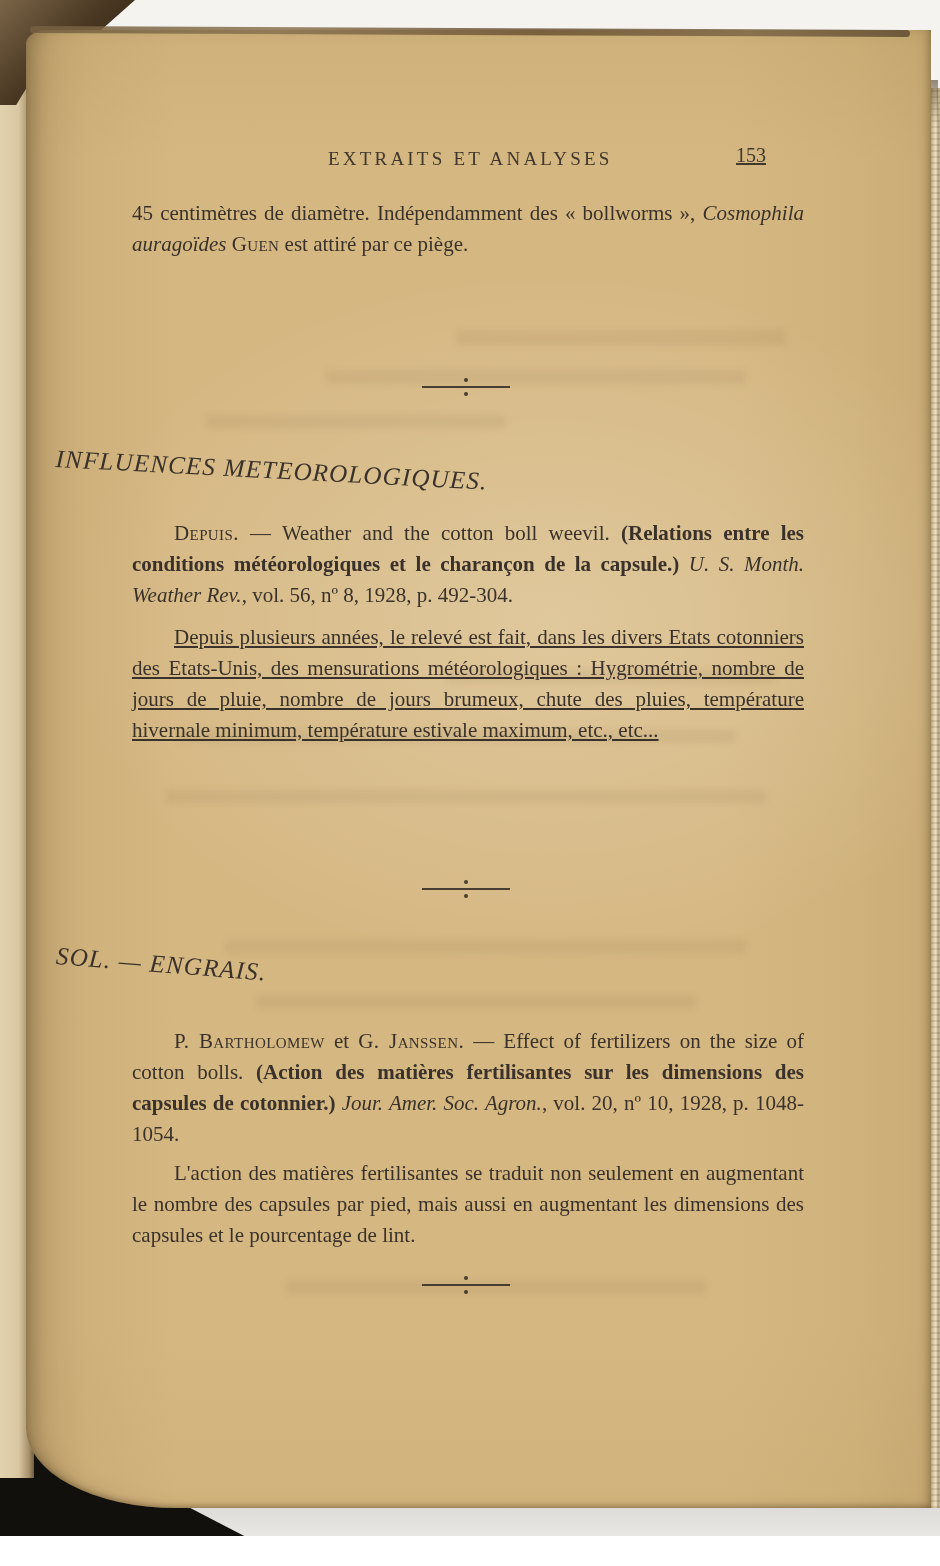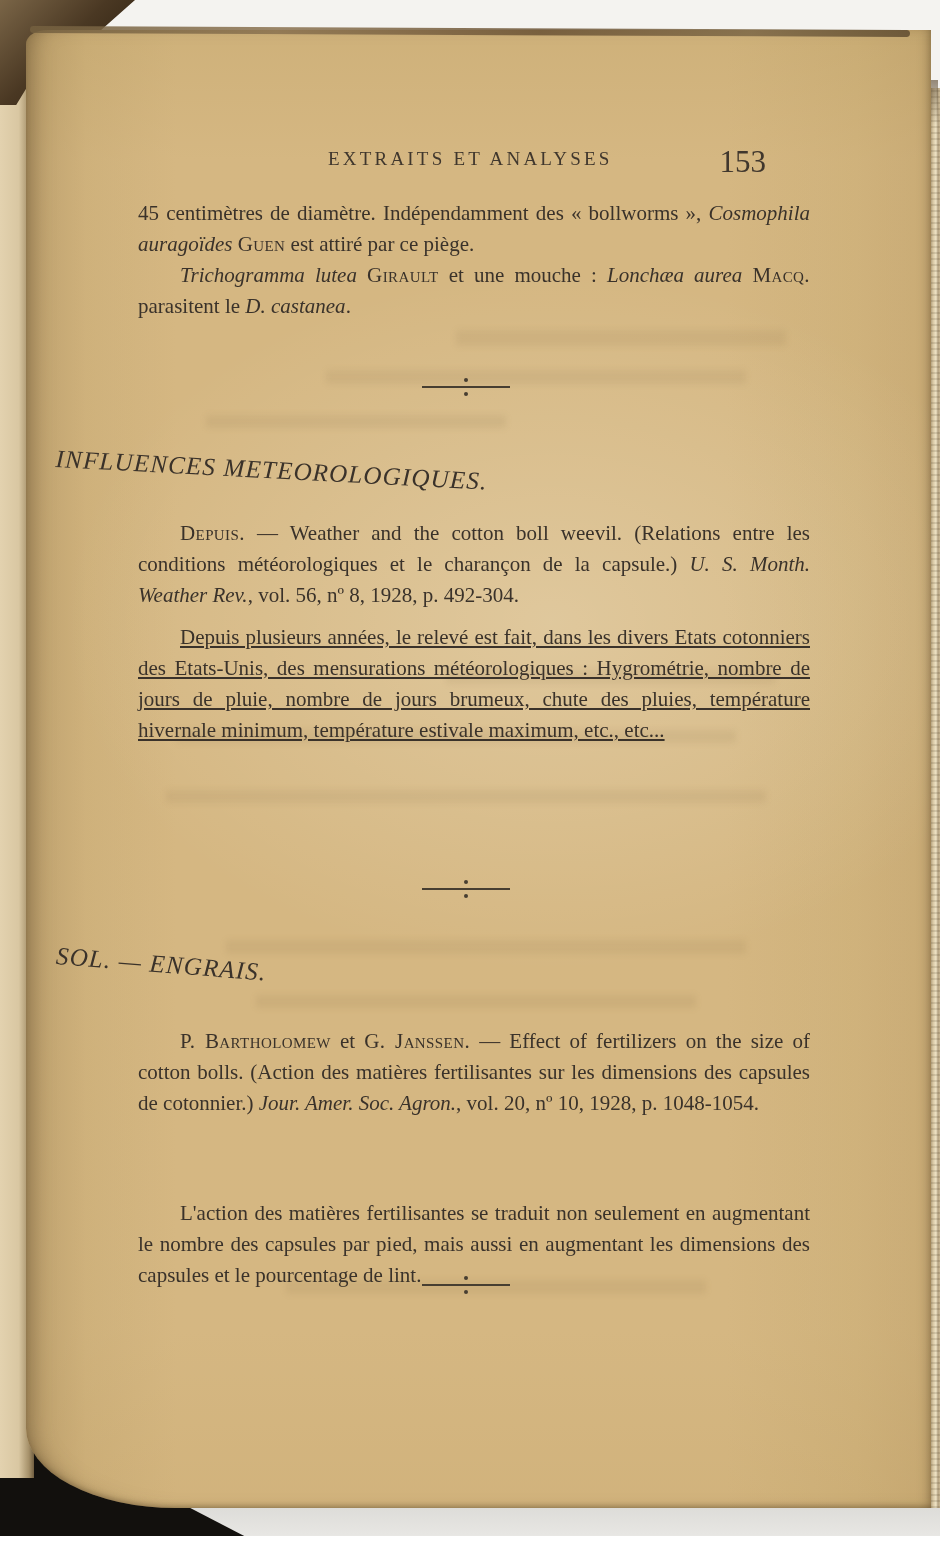--- a/index.html
+++ b/index.html
@@ -65,29 +65,29 @@
   .ghost{position:absolute;background:rgba(130,100,55,.10);filter:blur(3px);border-radius:4px;}
   
   .text-layer{
     position:absolute;left:104px;top:0;width:672px;height:1400px;
     color:#3a322a;
   }
   .pg-header{position:absolute;width:100%;}
   .run-title{
     position:absolute;left:198px;top:0;font-size:19px;letter-spacing:3.2px;color:#40372d;white-space:nowrap;
   }
-  .pg-num{position:absolute;right:36px;top:-4px;font-size:31px;color:#40372d;}
+  .pg-num{position:absolute;right:36px;top:-4px;font-size:20px;color:#40372d;text-decoration:underline;}
   .para{
-    position:absolute;left:8px;width:100%;margin:0;
+    position:absolute;left:2px;width:100%;margin:0;
     font-size:21px;line-height:31px;text-align:justify;color:#3a322a;
   }
   .para.indent{text-indent:42px;}
   .seg-i{font-style:italic;}
   .seg-sc{font-variant:small-caps;letter-spacing:.4px;}
-  .seg-b{font-weight:normal;}
+  .seg-b{font-weight:bold;}
   .heading{
     position:absolute;white-space:nowrap;font-style:italic;font-size:25px;letter-spacing:1.2px;
     color:#3a322a;transform-origin:left bottom;
   }
   .divider{
     position:absolute;left:50%;width:88px;height:2px;background:#473e31;transform:translateX(-50%);
   }
   .divider::before,.divider::after{
     content:"";position:absolute;left:50%;width:4px;height:4px;background:#473e31;border-radius:50%;
     transform:translateX(-50%);
@@ -117,29 +117,28 @@
   <div class="ghost" style="left:230px;top:965px;width:440px;height:13px;"></div>
   <div class="ghost" style="left:260px;top:1250px;width:420px;height:14px;"></div>
 
   <div class="text-layer">
     <div class="pg-header" style="top:118px">
       <span class="run-title">EXTRAITS ET ANALYSES</span>
       <span class="pg-num">153</span>
     </div>
 
   <p class="para" style="top: 168px;"><span>45 centimètres de diamètre. Indépendamment des « bollworms », </span><span class="seg-i">Cosmophila auragoïdes</span><span> </span><span class="seg-sc">Guen</span><span> est attiré par ce piège.</span></p>
-      <p class="para indent" style="top: 230px;"><span class="seg-i">Trichogramma lutea</span><span> </span><span class="seg-sc">Girault</span><span> et une mouche : </span><span class="seg-i">Lonchæa aurea</span><span> </span><span class="seg-sc">Macq.</span><span> parasitent le </span><span class="seg-i">D. castanea</span><span>.</span></p>
       <div class="divider" style="top: 356px;"></div>
       <div class="heading" style="left: -75px; transform: rotate(3deg); top: 415px;">INFLUENCES METEOROLOGIQUES.</div>
       <p class="para indent" style="top: 488px;"><span class="seg-sc">Depuis.</span><span> — Weather and the cotton boll weevil. </span><span class="seg-b">(Relations entre les conditions météorologiques et le charançon de la capsule.)</span><span> </span><span class="seg-i">U. S. Month. Weather Rev.</span><span>, vol. 56, nº 8, 1928, p. 492-304.</span></p>
       <p class="para indent" style="top: 592px; text-decoration: underline;"><span>Depuis plusieurs années, le relevé est fait, dans les divers Etats cotonniers des Etats-Unis, des mensurations météorologiques : Hygrométrie, nombre de jours de pluie, nombre de jours brumeux, chute des pluies, température hivernale minimum, température estivale maximum, etc., etc...</span></p>
       <div class="divider" style="top: 858px;"></div>
       <div class="heading" style="left: -75px; transform: rotate(4.5deg); top: 912px;">SOL. — ENGRAIS.</div>
       <p class="para indent" style="top: 996px;"><span class="seg-sc">P. Bartholomew</span><span> et </span><span class="seg-sc">G. Janssen.</span><span> — Effect of fertilizers on the size of cotton bolls. </span><span class="seg-b">(Action des matières fertilisantes sur les dimensions des capsules de cotonnier.)</span><span> </span><span class="seg-i">Jour. Amer. Soc. Agron.</span><span>, vol. 20, nº 10, 1928, p. 1048-1054.</span></p>
-      <p class="para indent" style="top: 1128px; margin-top: 40px;"><span>L'action des matières fertilisantes se traduit non seulement en augmentant le nombre des capsules par pied, mais aussi en augmentant les dimensions des capsules et le pourcentage de lint.</span></p>
+      <p class="para indent" style="top: 1128px;"><span>L'action des matières fertilisantes se traduit non seulement en augmentant le nombre des capsules par pied, mais aussi en augmentant les dimensions des capsules et le pourcentage de lint.</span></p>
       <div class="divider" style="top: 1254px;"></div>
     </div>
 </div>
 <div class="page-top-edge"></div>
 
 <div class="footer-band">
   
 </div>
 
 </body></html>

